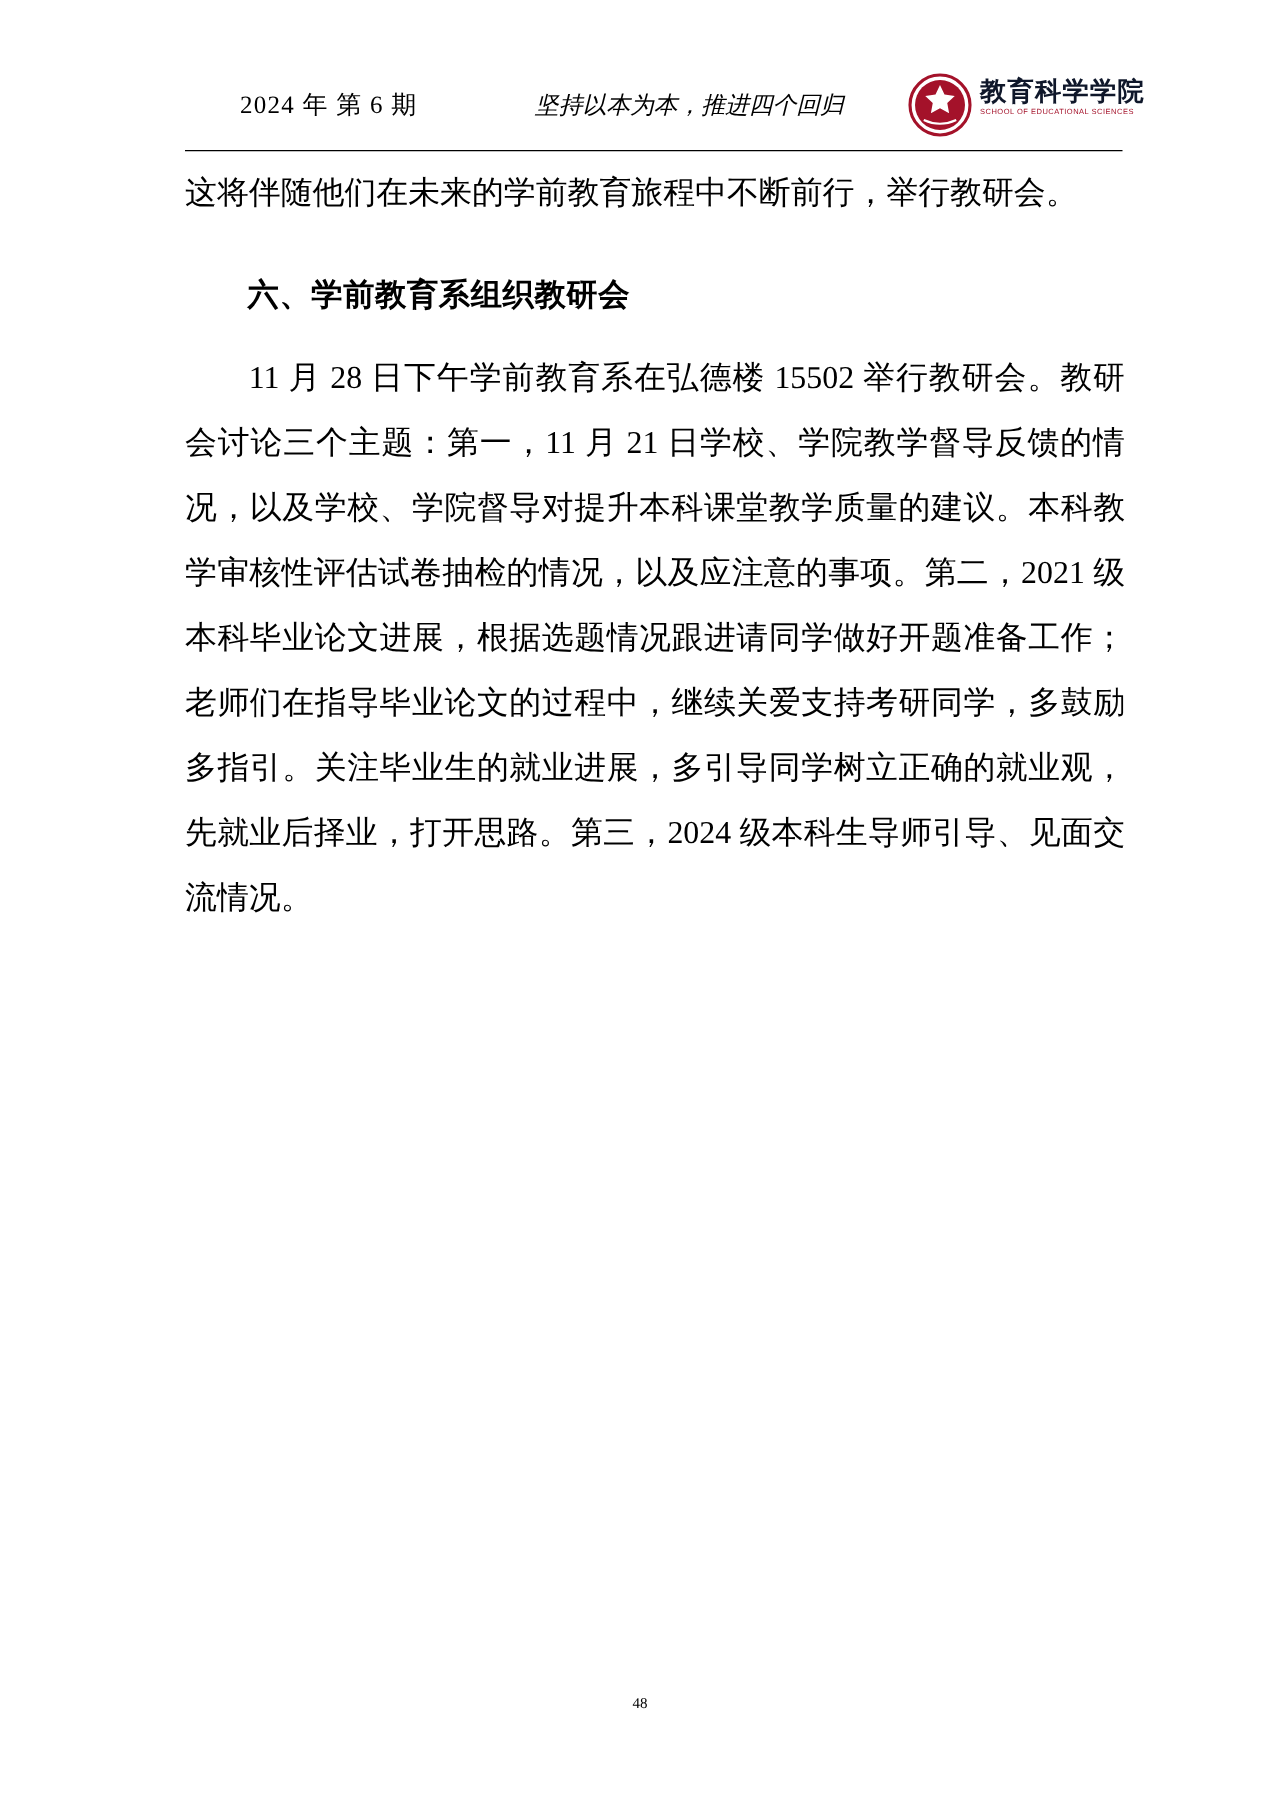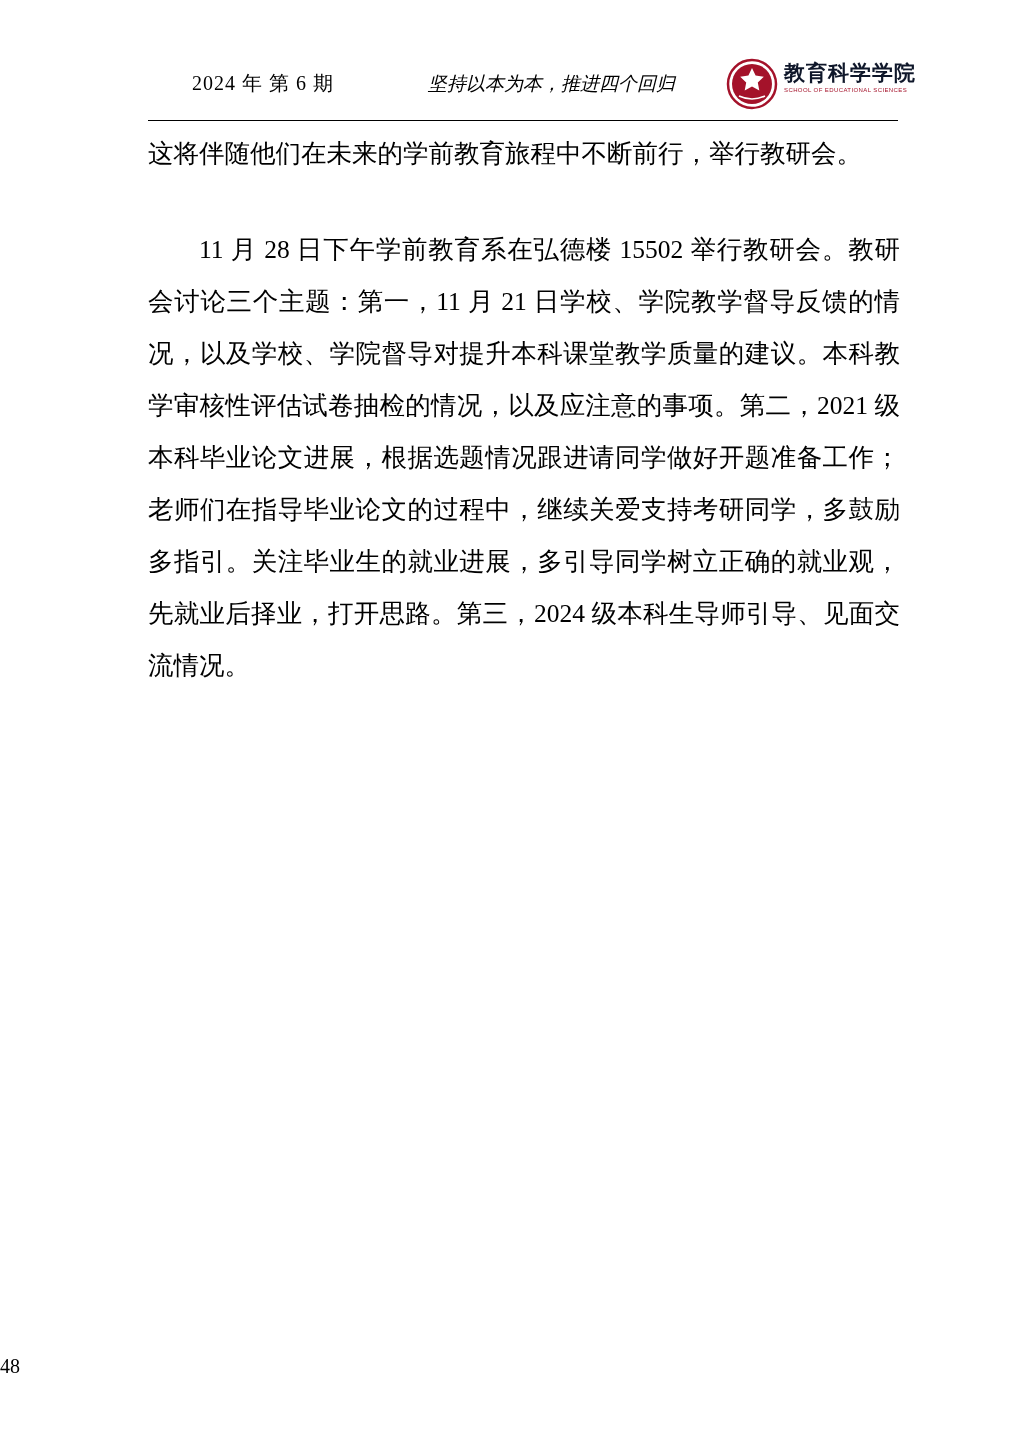--- a/index.html
+++ b/index.html
@@ -129,22 +129,22 @@
   }
   .spacer-30 { height: 30px; }
   .spacer-14 { height: 14px; }
 
   
   .footer {
     position: absolute;
     left: 0;
     top: 1355px;
     width: 1024px;
-    text-align: left;
-    font-size: 20px;
+    text-align: center;
+    font-size: 12px;
     font-family: "Liberation Serif", "DejaVu Serif", serif;
     color: #000000;
   }
 </style>
 </head>
 <body>
 
 <div class="page">
 
   <div class="header">
@@ -167,20 +167,21 @@
     </div>
 
     <div class="header-rule"></div>
   </div>
 
   <div class="content">
     <p class="para">这将伴随他们在未来的学前教育旅程中不断前行，举行教研会。</p>
 
     <div class="spacer-30"></div>
 
+    <h2 class="section-heading">六、学前教育系组织教研会</h2>
 
     <div class="spacer-14"></div>
 
     <p class="para indent">11 月 28 日下午学前教育系在弘德楼 15502 举行教研会。教研会讨论三个主题：第一，11 月 21 日学校、学院教学督导反馈的情况，以及学校、学院督导对提升本科课堂教学质量的建议。本科教学审核性评估试卷抽检的情况，以及应注意的事项。第二，2021 级本科毕业论文进展，根据选题情况跟进请同学做好开题准备工作；老师们在指导毕业论文的过程中，继续关爱支持考研同学，多鼓励多指引。关注毕业生的就业进展，多引导同学树立正确的就业观，先就业后择业，打开思路。第三，2024 级本科生导师引导、见面交流情况。</p>
   </div>
 
   <div class="footer">
     <span>48</span>
   </div>
 

